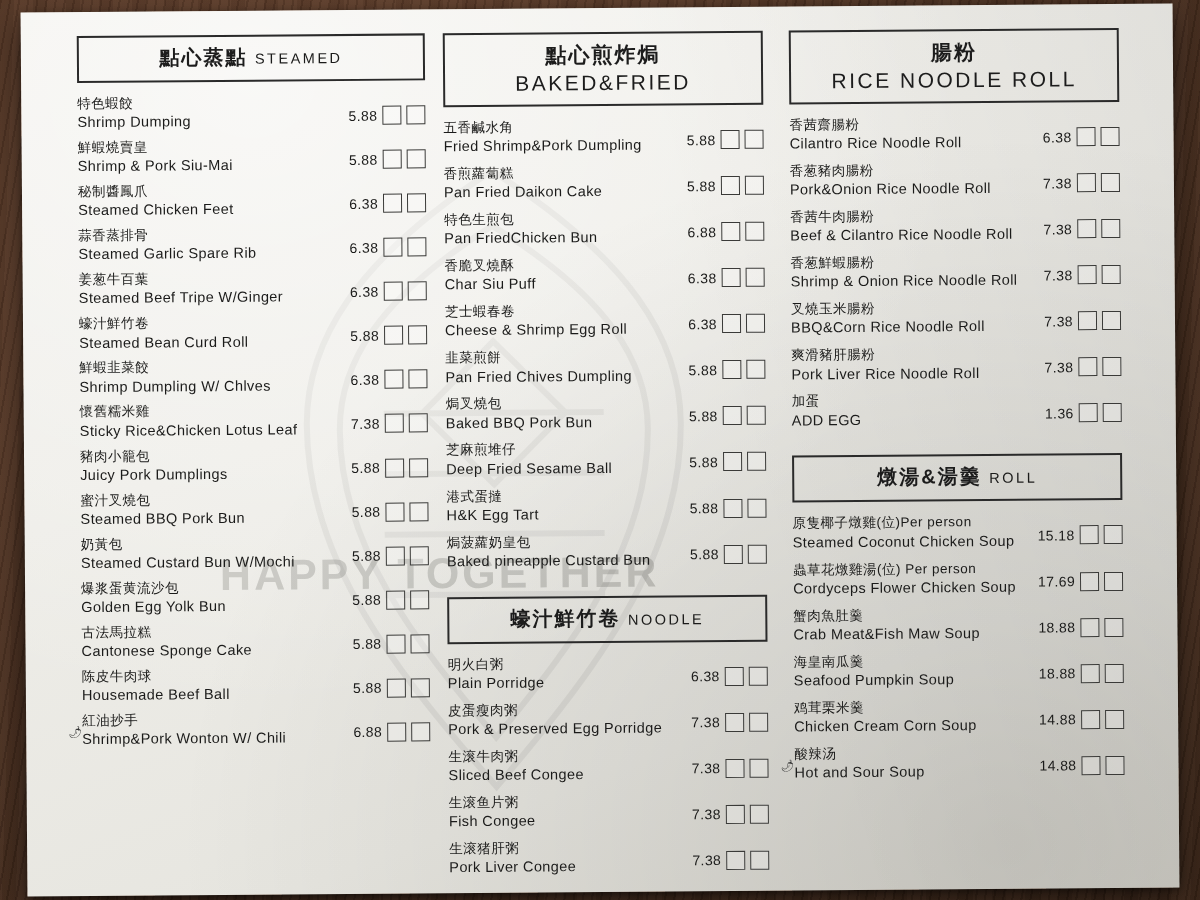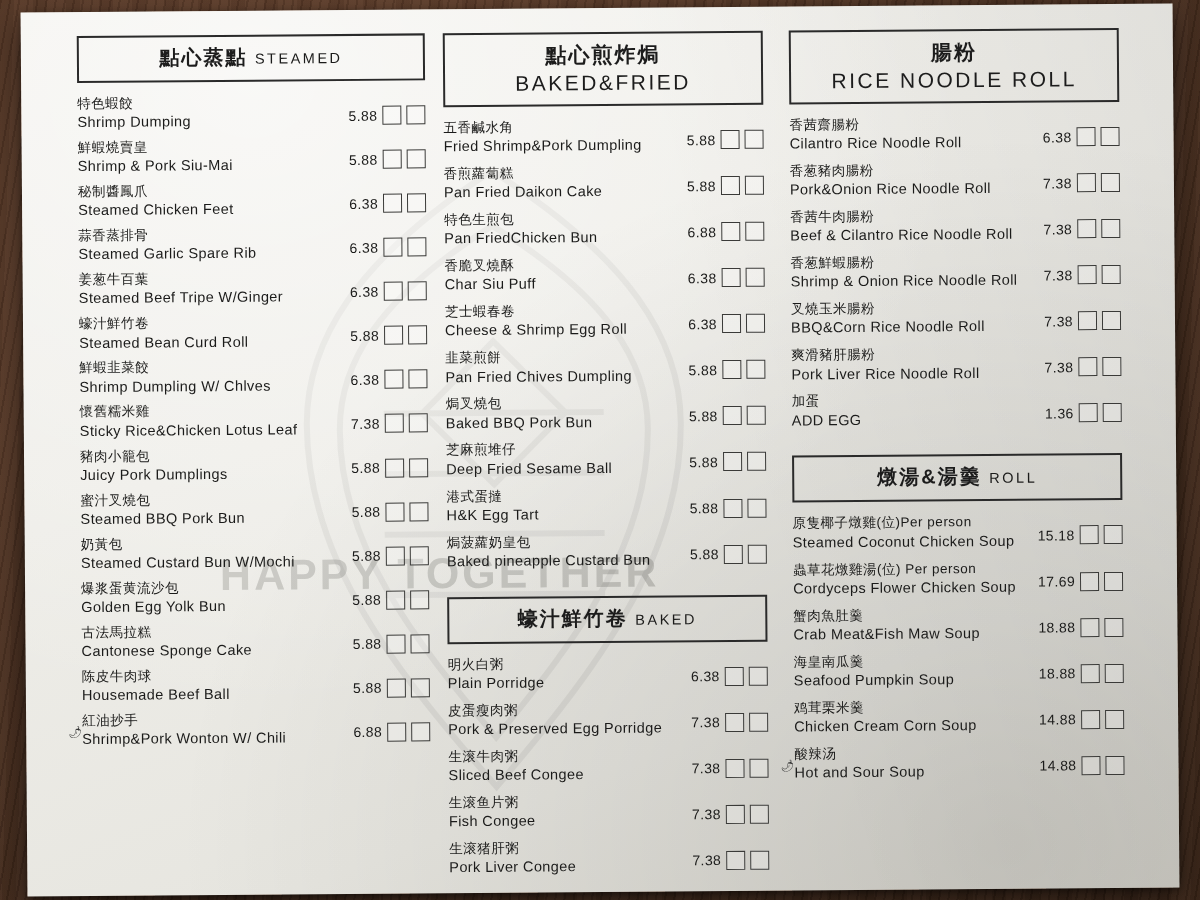--- a/index.html
+++ b/index.html
@@ -531,21 +531,21 @@
                 <span class="chk"></span>
                 <span class="chk"></span>
               </div>
             </div>
           </div>
 
         <div class="congee-wrap">
           <div class="section-header">
             <div class="sh-inline">
               <span>蠔汁鮮竹卷</span>
-              <span class="en">BAKED</span>
+              <span class="en">NOODLE</span>
             </div>
           </div>
 
           <div class="item">
               <div class="item-row">
                 <div class="names">
                   <div class="cn">明火白粥</div>
                   <div class="en">Plain Porridge</div>
                 </div>
                 <div class="price-box">

